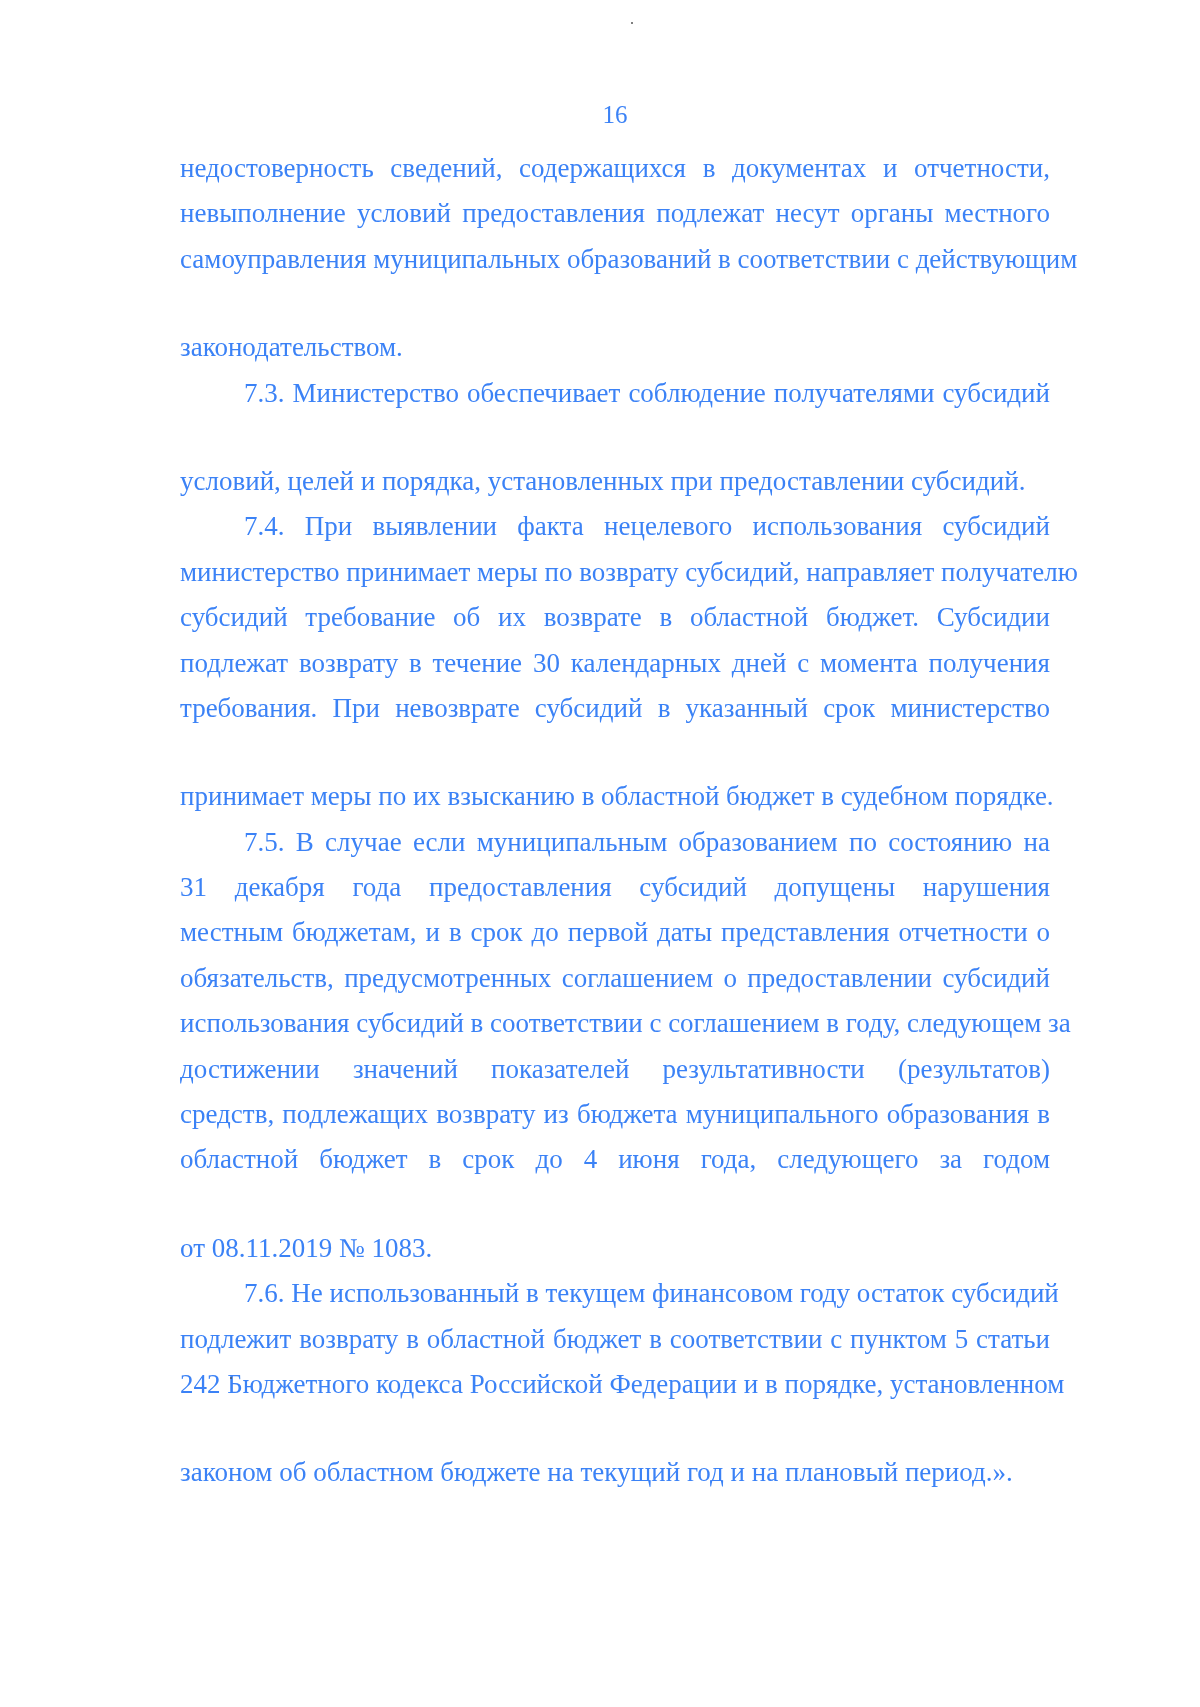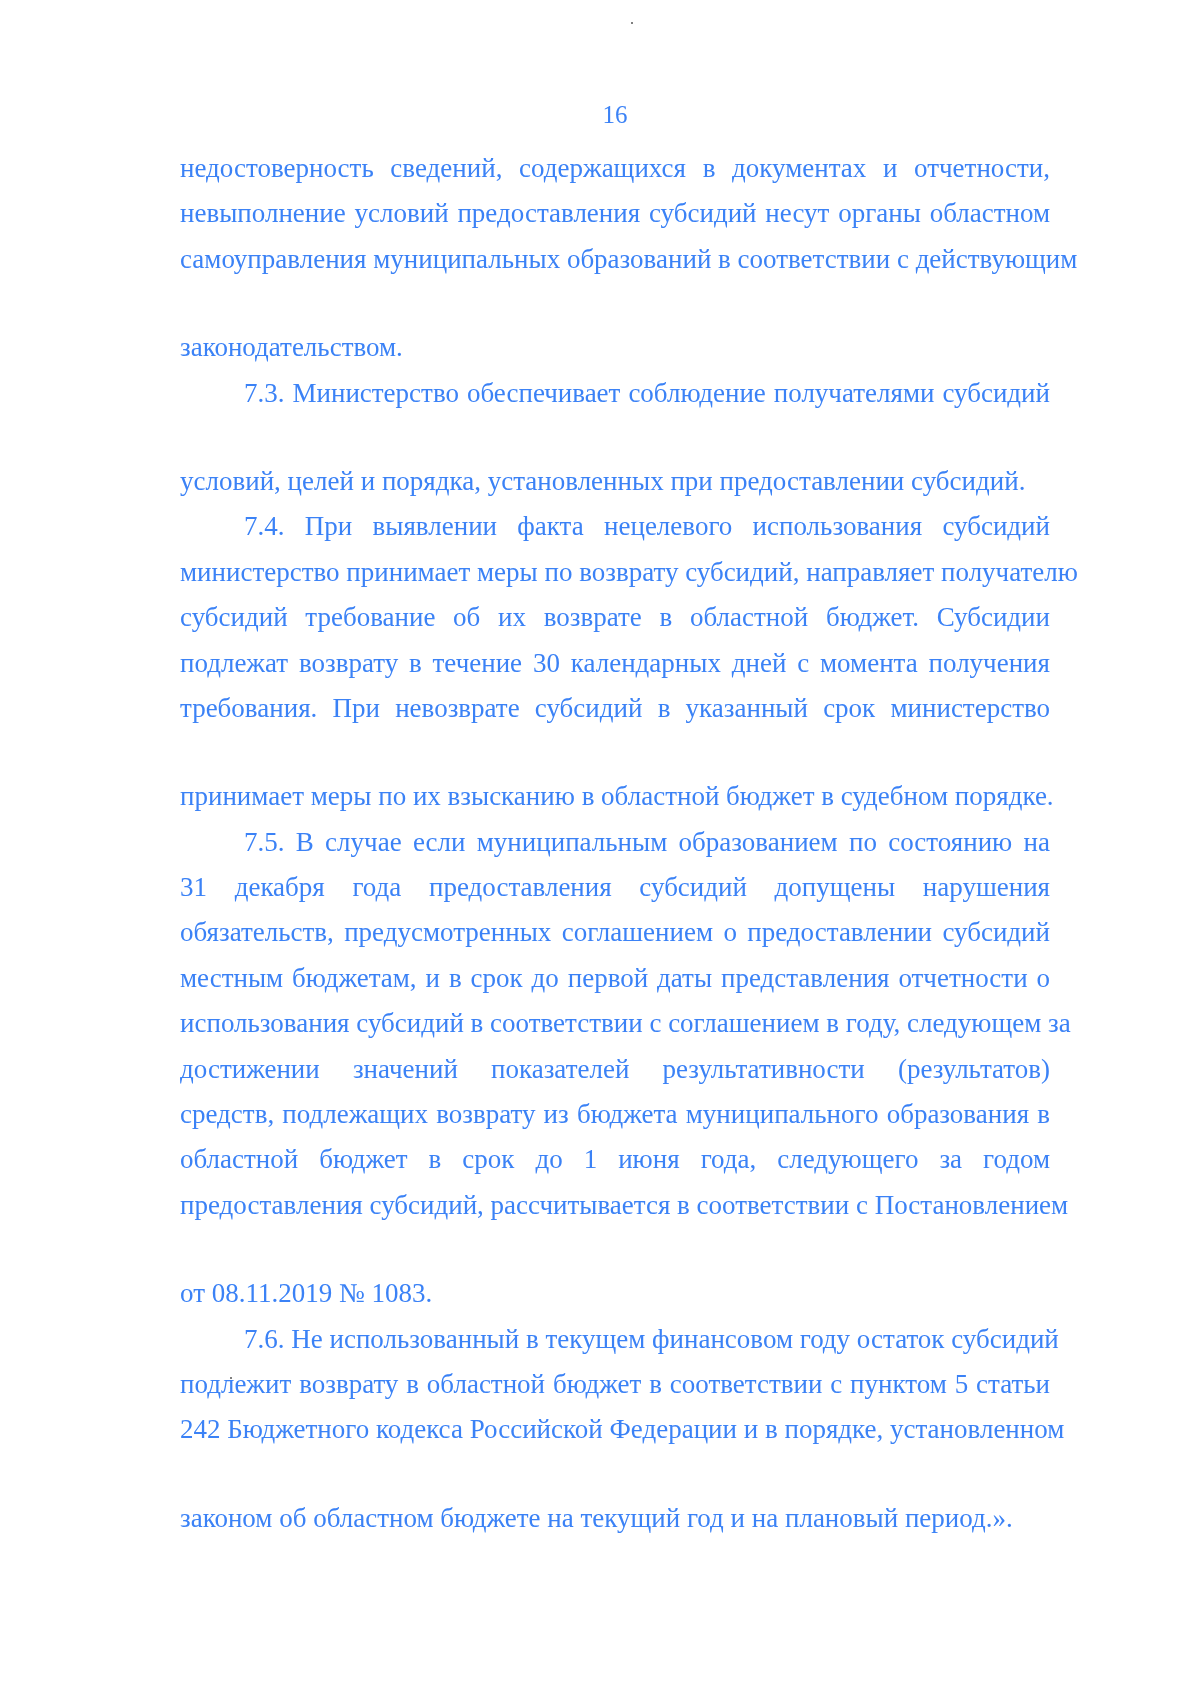--- a/index.html
+++ b/index.html
@@ -28,21 +28,21 @@
 </head>
 <body>
 
 <div class="page">
   <div class="page-number">16</div>
 
   <div class="body-text">
 
     <div>
       <span class="line">недостоверность сведений, содержащихся в документах и отчетности,</span>
-      <span class="line">невыполнение условий предоставления субсидий несут органы областном</span>
+      <span class="line">невыполнение условий предоставления подлежат несут органы местного</span>
       <span class="line">самоуправления муниципальных образований в соответствии с действующим</span>
       <span class="line last">законодательством.</span>
     </div>
 
     <div>
       <span class="line indent">7.3. Министерство обеспечивает соблюдение получателями субсидий</span>
       <span class="line last">условий, целей и порядка, установленных при предоставлении субсидий.</span>
     </div>
 
     <div>
@@ -50,27 +50,26 @@
       <span class="line">министерство принимает меры по возврату субсидий, направляет получателю</span>
       <span class="line">субсидий требование об их возврате в областной бюджет. Субсидии</span>
       <span class="line">подлежат возврату в течение 30 календарных дней с момента получения</span>
       <span class="line">требования. При невозврате субсидий в указанный срок министерство</span>
       <span class="line last">принимает меры по их взысканию в областной бюджет в судебном порядке.</span>
     </div>
 
     <div>
       <span class="line indent">7.5. В случае если муниципальным образованием по состоянию на</span>
       <span class="line">31 декабря года предоставления субсидий допущены нарушения</span>
+      <span class="line">местным бюджетам, и в срок до первой даты представления отчетности о</span>
       <span class="line">обязательств, предусмотренных соглашением о предоставлении субсидий</span>
-      <span class="line">местным бюджетам, и в срок до первой даты представления отчетности о</span>
       <span class="line">использования субсидий в соответствии с соглашением в году, следующем за</span>
       <span class="line">достижении значений показателей результативности (результатов)</span>
       <span class="line">средств, подлежащих возврату из бюджета муниципального образования в</span>
-      <span class="line">областной бюджет в срок до 1 июня года, следующего за годом</span>
-      <span class="line">предоставления субсидий, рассчитывается в соответствии с Постановлением</span>
+      <span class="line">областной бюджет в срок до 4 июня года, следующего за годом</span>
       <span class="line last">от 08.11.2019 № 1083.</span>
     </div>
 
     <div>
       <span class="line indent">7.6. Не использованный в текущем финансовом году остаток субсидий</span>
       <span class="line">подлежит возврату в областной бюджет в соответствии с пунктом 5 статьи</span>
       <span class="line">242 Бюджетного кодекса Российской Федерации и в порядке, установленном</span>
       <span class="line last">законом об областном бюджете на текущий год и на плановый период.».</span>
     </div>
   </div>

